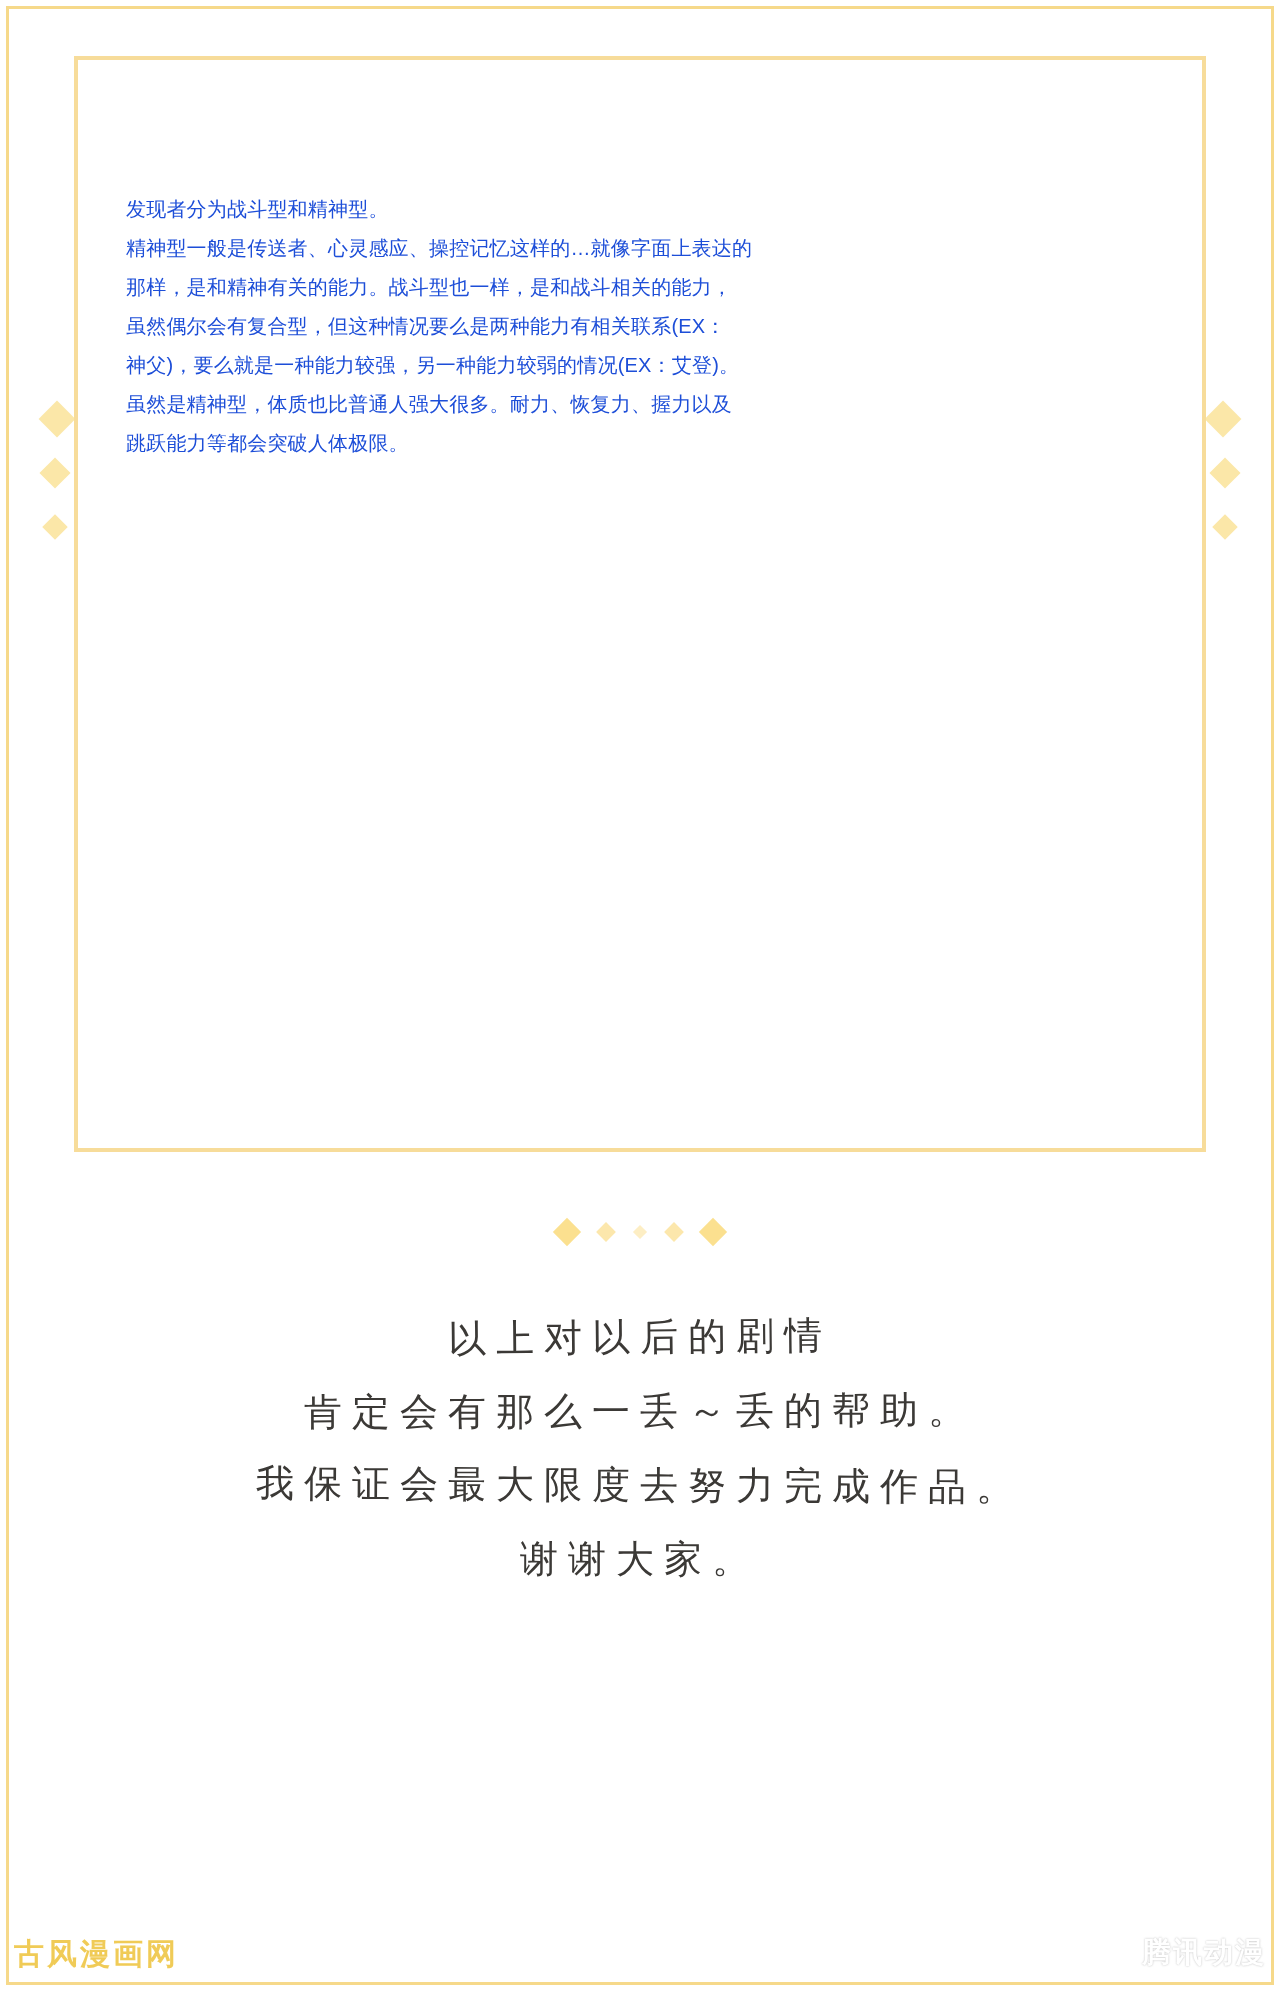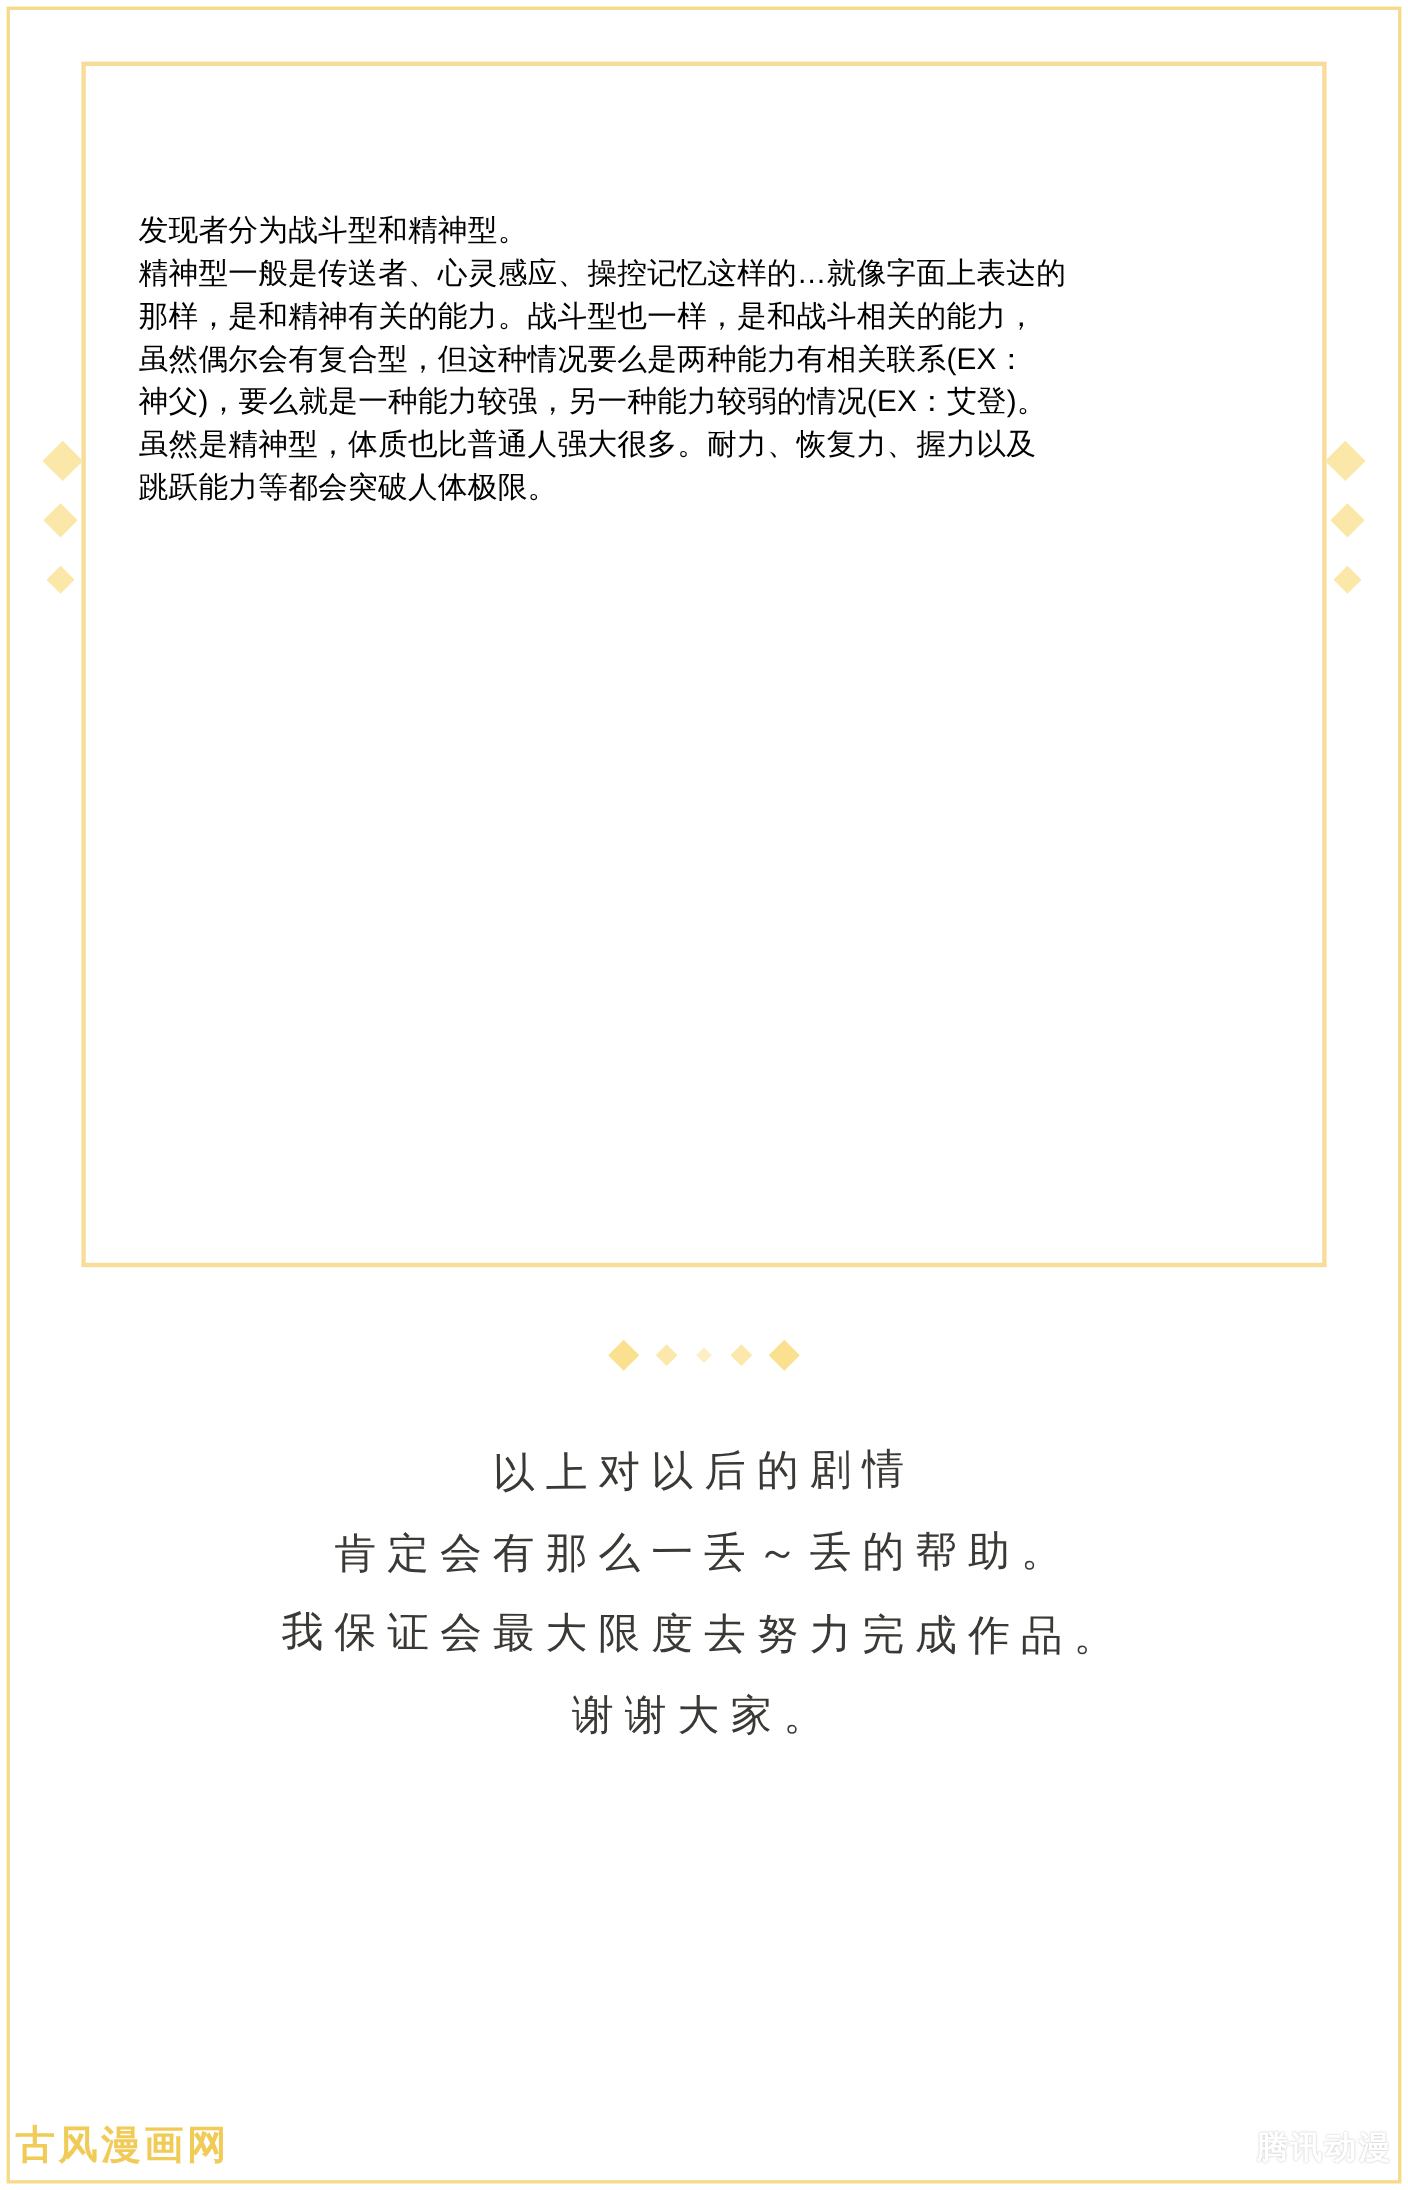--- a/index.html
+++ b/index.html
@@ -45,22 +45,22 @@
     border: 4px solid #f7dc9a;
     box-sizing: border-box;
     background: #ffffff;
   }
 
   .panel-text {
     position: absolute;
     left: 48px;
     top: 52px;
     width: 1020px;
-    color: #000000;
-    font-size: 27px;
+    color: #1d4ed8;
+    font-size: 20px;
     line-height: 39px;
     letter-spacing: 0.2px;
     white-space: pre-wrap;
     font-family: "Liberation Sans", sans-serif;
   }
   .para { margin: 0 0 30px 0; white-space: pre-wrap; }
   .para:last-child { margin-bottom: 0; }
 
   
   .diamond {
@@ -113,21 +113,21 @@
   .cl-2 { transform: rotate(-0.2deg); }
   .cl-3 { transform: rotate(0.3deg); }
   .cl-4 { transform: rotate(0.1deg); }
 
   
   .watermark-left {
     position: absolute;
     left: 14px;
     bottom: 16px;
     color: #f0c94f;
-    font-size: 36px;
+    font-size: 30px;
     letter-spacing: 3px;
     font-family: "DejaVu Sans", sans-serif;
     font-weight: 700;
     opacity: 0.95;
   }
 
   
   .watermark-right {
     position: absolute;
     right: 14px;

